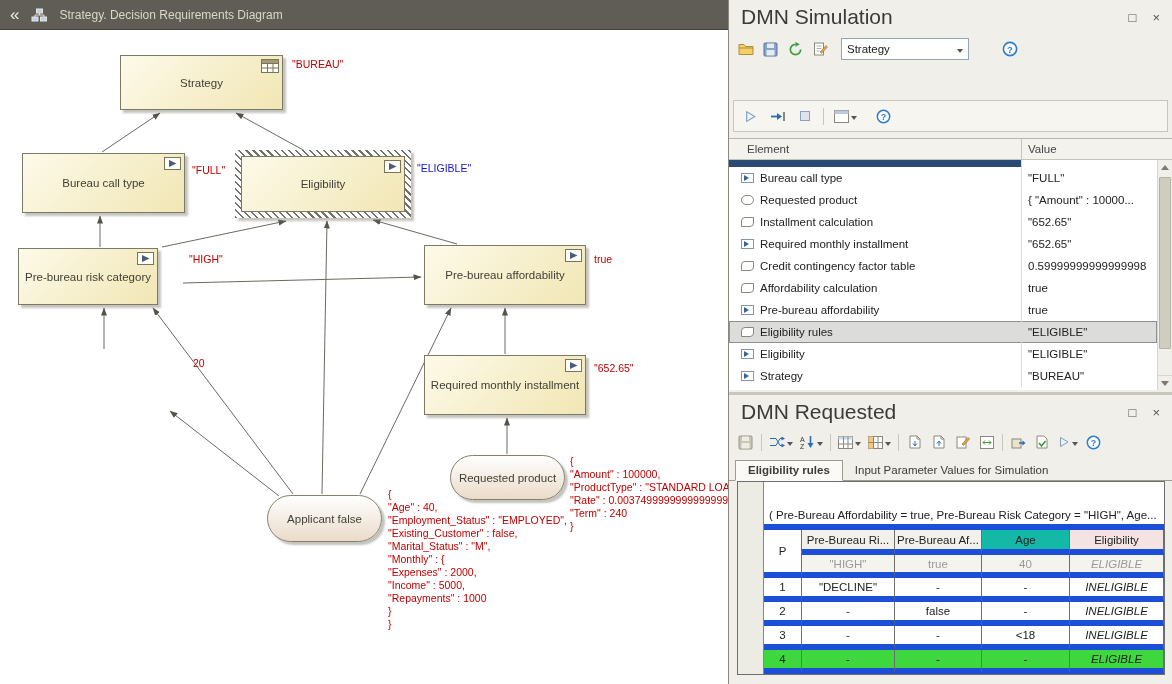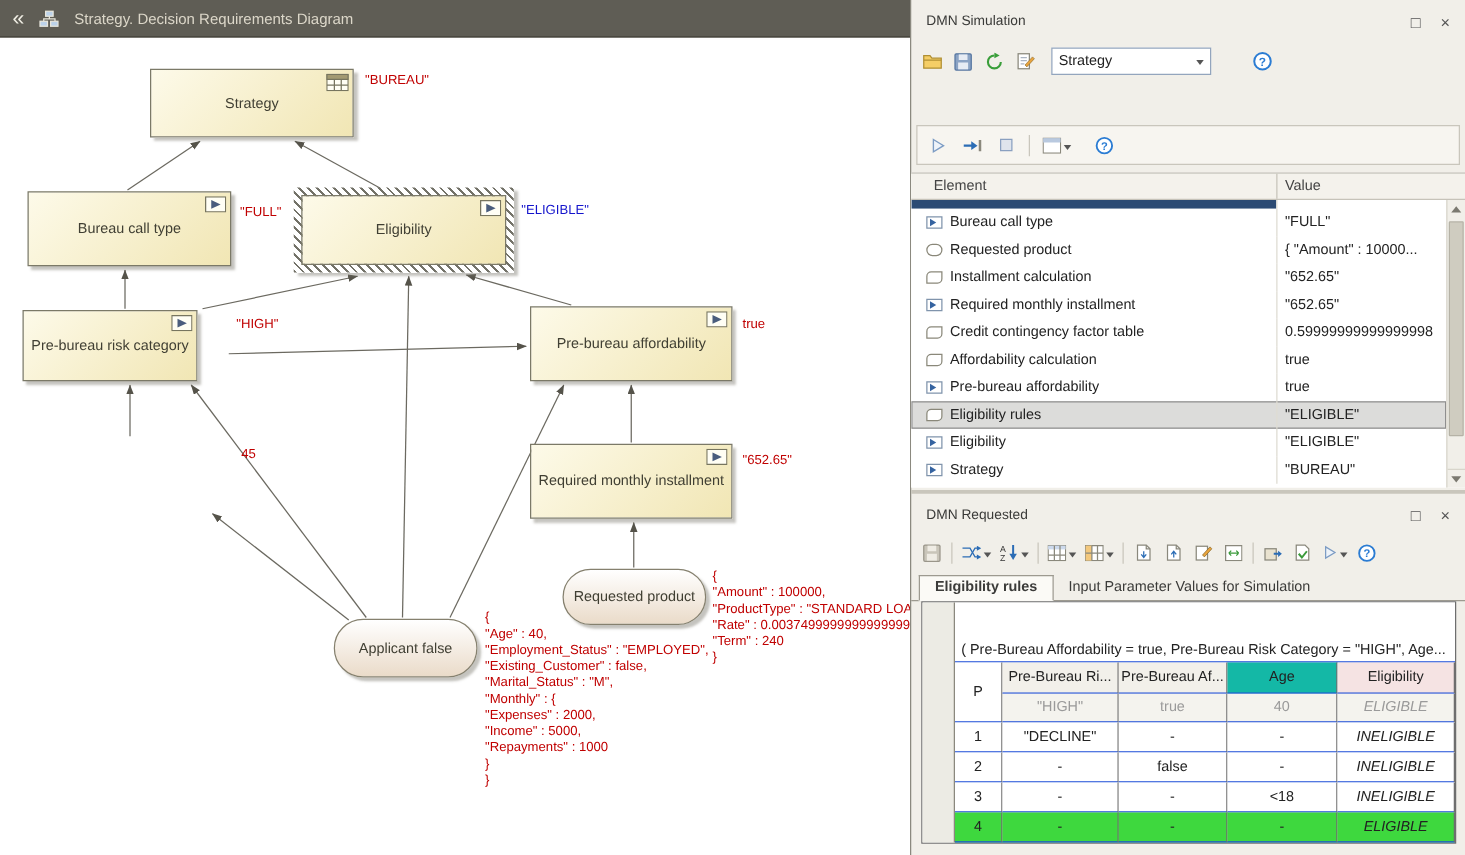--- a/index.html
+++ b/index.html
@@ -20,21 +20,21 @@
   .dmn-input{position:absolute;background:linear-gradient(#ffffff,#eadbc9);border:1px solid #85806e;border-radius:24px;box-shadow:3px 3px 2px rgba(125,122,110,.45);display:flex;align-items:center;justify-content:center;font-size:11.5px;color:#403f33}
   .ann{position:absolute;color:#c00000;font-size:10.5px;line-height:13px;white-space:pre}
   .ann.blue{color:#1414cc}
 
   
   .panels{position:absolute;left:728px;top:0;width:444px;height:684px;background:#f1efe9;border-left:1px solid #8b897f}
   .panel{position:absolute;left:0;width:100%}
   .sim{top:0;height:395px;border-bottom:3px solid #c9c6bc}
   .expr{top:395px;height:289px}
   .titlebar{position:relative;height:34px;display:flex;align-items:center;padding:0 12px}
-  .panel-title{font-size:11px;color:#3a3a38}
+  .panel-title{font-size:21px;color:#3a3a38}
   .winbtns{margin-left:auto;display:flex;gap:16px;color:#555;font-size:13px}
   .winbtn{cursor:pointer;line-height:1}
   .tbar{display:flex;align-items:center;gap:8px;padding:0 8px}
   .tbi{display:inline-flex;align-items:center;justify-content:center;min-width:17px;height:18px;cursor:pointer}
   .tbtn{display:inline-flex;align-items:center;gap:2px;cursor:pointer}
   .caret{display:inline-block}
   .caret::after{content:"";display:inline-block;border-left:3.5px solid transparent;border-right:3.5px solid transparent;border-top:4px solid #555}
   .sep{width:1px;height:17px;background:#c9c6bc;flex:none}
 
   .sim-tb1{position:absolute;top:34px;left:0;right:0;height:30px}
@@ -68,21 +68,21 @@
   .vs-down{bottom:0;border-top:1px solid #d8d5cb}
   .vs-down::after{content:"";border-left:4px solid transparent;border-right:4px solid transparent;border-top:5px solid #7b7970}
   .vs-thumb{position:absolute;left:1px;top:17px;width:12px;height:172px;background:#cfccc0;border:1px solid #b5b2a6;border-radius:1px;cursor:grab}
 
   .expr-tb{position:absolute;top:34px;left:0;right:0;height:26px;display:flex;align-items:center;gap:7px;padding:0 8px}
   .expr-tabs{position:absolute;top:62px;left:0;right:0;height:24px;display:flex;align-items:flex-end;padding:0 6px;font-size:11.5px;color:#3b3b39;border-bottom:1px solid #9d9a90}
   .etab{padding:3px 12px 4px;cursor:pointer}
   .etab.active{background:#fbfaf6;border:1px solid #9d9a90;border-bottom:1px solid #fbfaf6;font-weight:bold;margin-bottom:-1px}
 
   .dtable{position:absolute;left:8px;top:86px;display:grid;grid-template-columns:26px 38px 93px 87px 88px 94px;grid-template-rows:48px 25px 23px 24px 24px 24px 24px;font-size:11.5px;color:#222;background:#fff;border:1px solid #6e6e6e}
-  .dt{border-right:1px solid #6e6e6e;border-bottom:1px solid #1d4ed8;display:flex;align-items:center;justify-content:center;overflow:hidden;background:#fff}
+  .dt{border-right:1px solid #6e6e6e;border-bottom:6px solid #1d4ed8;display:flex;align-items:center;justify-content:center;overflow:hidden;background:#fff}
   .dt:last-of-type{}
   .dt-gut{grid-column:1;grid-row:1/span 7;background:#ecebe4;border-right:1px solid #8a887e;border-bottom:none}
   .dt-inv{grid-column:2/span 5;grid-row:1;justify-content:flex-start;align-items:flex-end;padding:3px 5px;white-space:nowrap;border-right:none}
   .dt-p{grid-column:2;grid-row:2/span 2}
   .dt-h{background:#f2f0ea}
   .dt-h.age{background:#14b8a6}
   .dt-h.out{background:#f5e3e3}
   .dt-param{background:#f4f3ee;color:#9a9a9a}
   .it{font-style:italic}
   .matched{background:#3ed83e}
@@ -185,21 +185,21 @@
 
     <div class="dmn-input" style="left:267px;top:465px;width:115px;height:47px">
       <span>Applicant false</span>
     </div>
 
     <div class="ann" style="left:292px;top:28px">"BUREAU"</div>
     <div class="ann" style="left:192px;top:134px">"FULL"</div>
     <div class="ann blue" style="left:417px;top:132px">"ELIGIBLE"</div>
     <div class="ann" style="left:189px;top:223px">"HIGH"</div>
     <div class="ann" style="left:594px;top:223px">true</div>
-    <div class="ann" style="left:193px;top:327px">45</div>
+    <div class="ann" style="left:193px;top:327px">20</div>
     <div class="ann" style="left:594px;top:332px">"652.65"</div>
     <div class="ann" style="left:570px;top:425px">{
 "Amount" : 100000,
 "ProductType" : "STANDARD LOAN",
 "Rate" : 0.0037499999999999999,
 "Term" : 240
 }</div>
     <div class="ann" style="left:388px;top:458px">{
 "Age" : 40,
 "Employment_Status" : "EMPLOYED",

